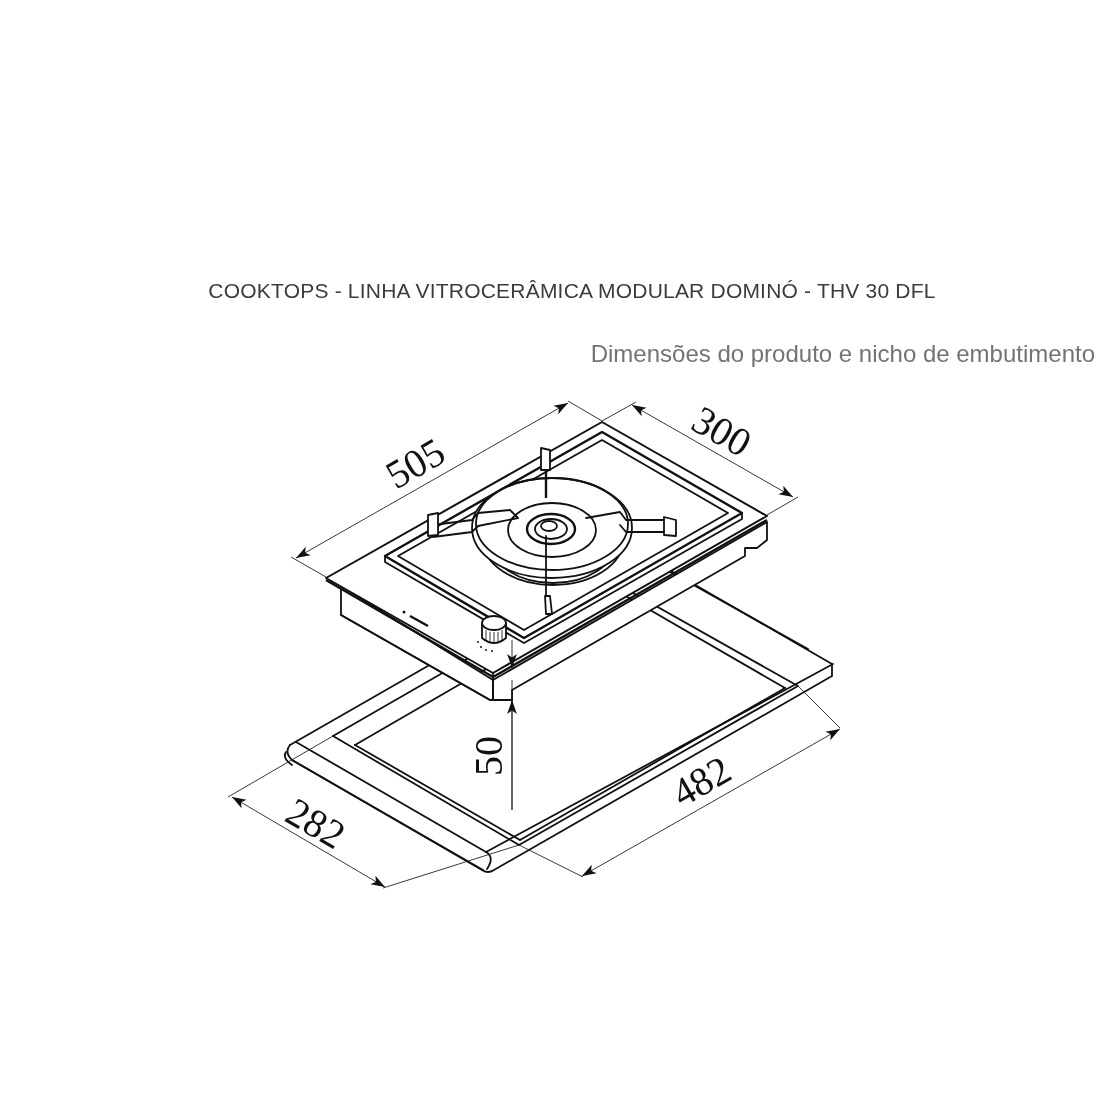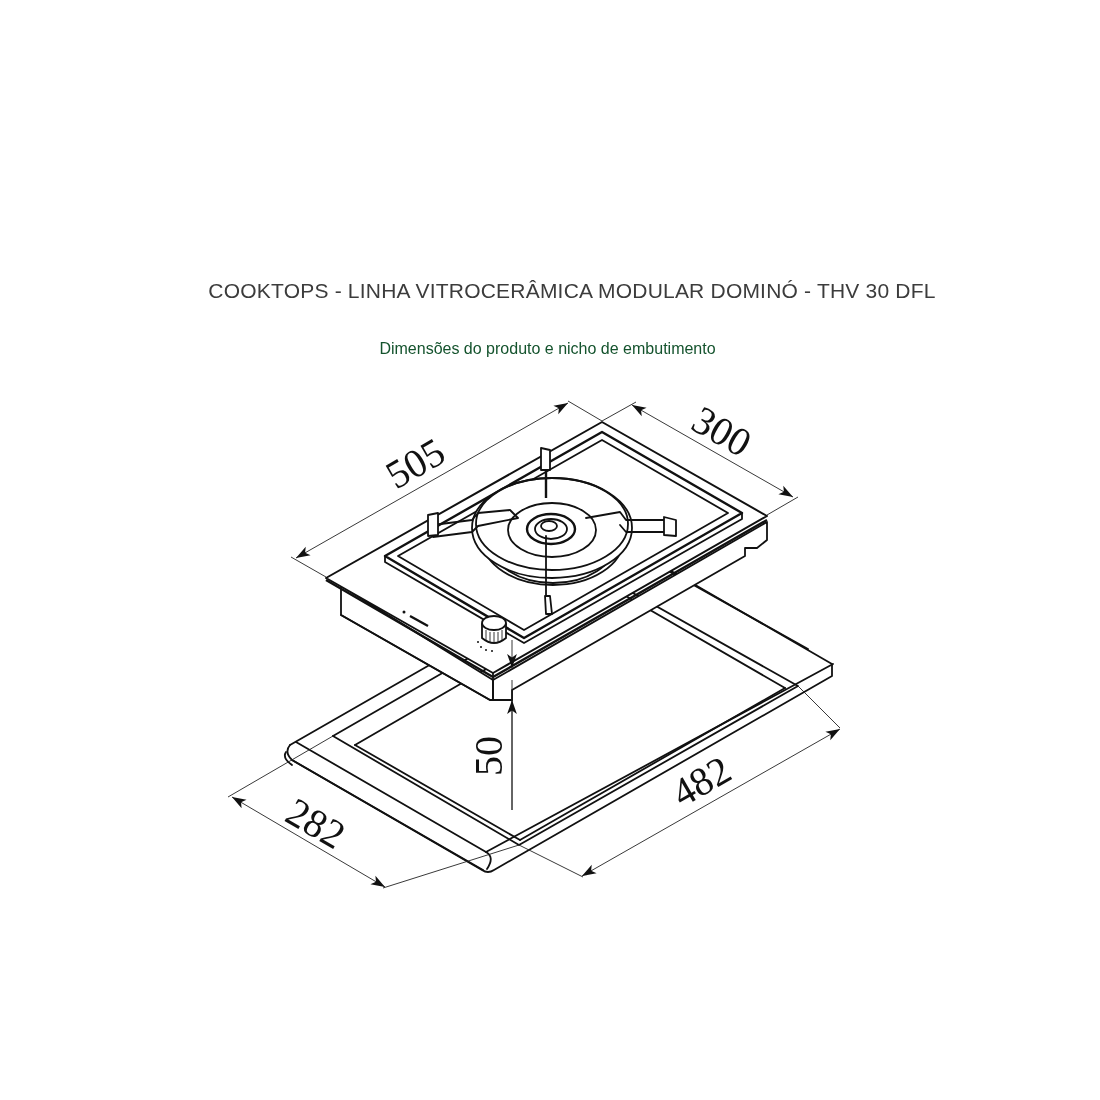--- a/index.html
+++ b/index.html
@@ -3,22 +3,22 @@
 <meta charset="utf-8">
 <style>
   html, body { margin: 0; padding: 0; background: #ffffff; }
   body { width: 1100px; height: 1100px; position: relative; overflow: hidden; }
   .title {
     position: absolute; left: 0; top: 279px; width: 1088px; text-align: center;
     font-family: "Liberation Sans", sans-serif; font-size: 21px; font-weight: 400;
     color: #3c3c3c; letter-spacing: 0.2px; white-space: nowrap; margin-left: 28px;
   }
   .subtitle {
-    position: absolute; left: 0; top: 340px; width: 1095px; text-align: center;
-    font-family: "Liberation Sans", sans-serif; font-size: 16px; color: #14532d;
+    position: absolute; left: 0; top: 340px; width: 1095px; text-align: right;
+    font-family: "Liberation Sans", sans-serif; font-size: 24px; color: #737373;
     white-space: nowrap;
   }
   svg.drawing { position: absolute; left: 0; top: 0; }
   .ln { stroke: #111; stroke-width: 1.8; fill: none; stroke-linejoin: round; stroke-linecap: round; }
   .ln-thick { stroke: #111; stroke-width: 2.4; fill: none; stroke-linejoin: round; }
   .dim { stroke: #222; stroke-width: 0.9; fill: none; }
   .face { fill: #ffffff; stroke: #111; stroke-width: 1.8; stroke-linejoin: round; }
   .dimtext { font-family: "Liberation Serif", serif; font-size: 40px; fill: #111; }
 </style>
 </head>

